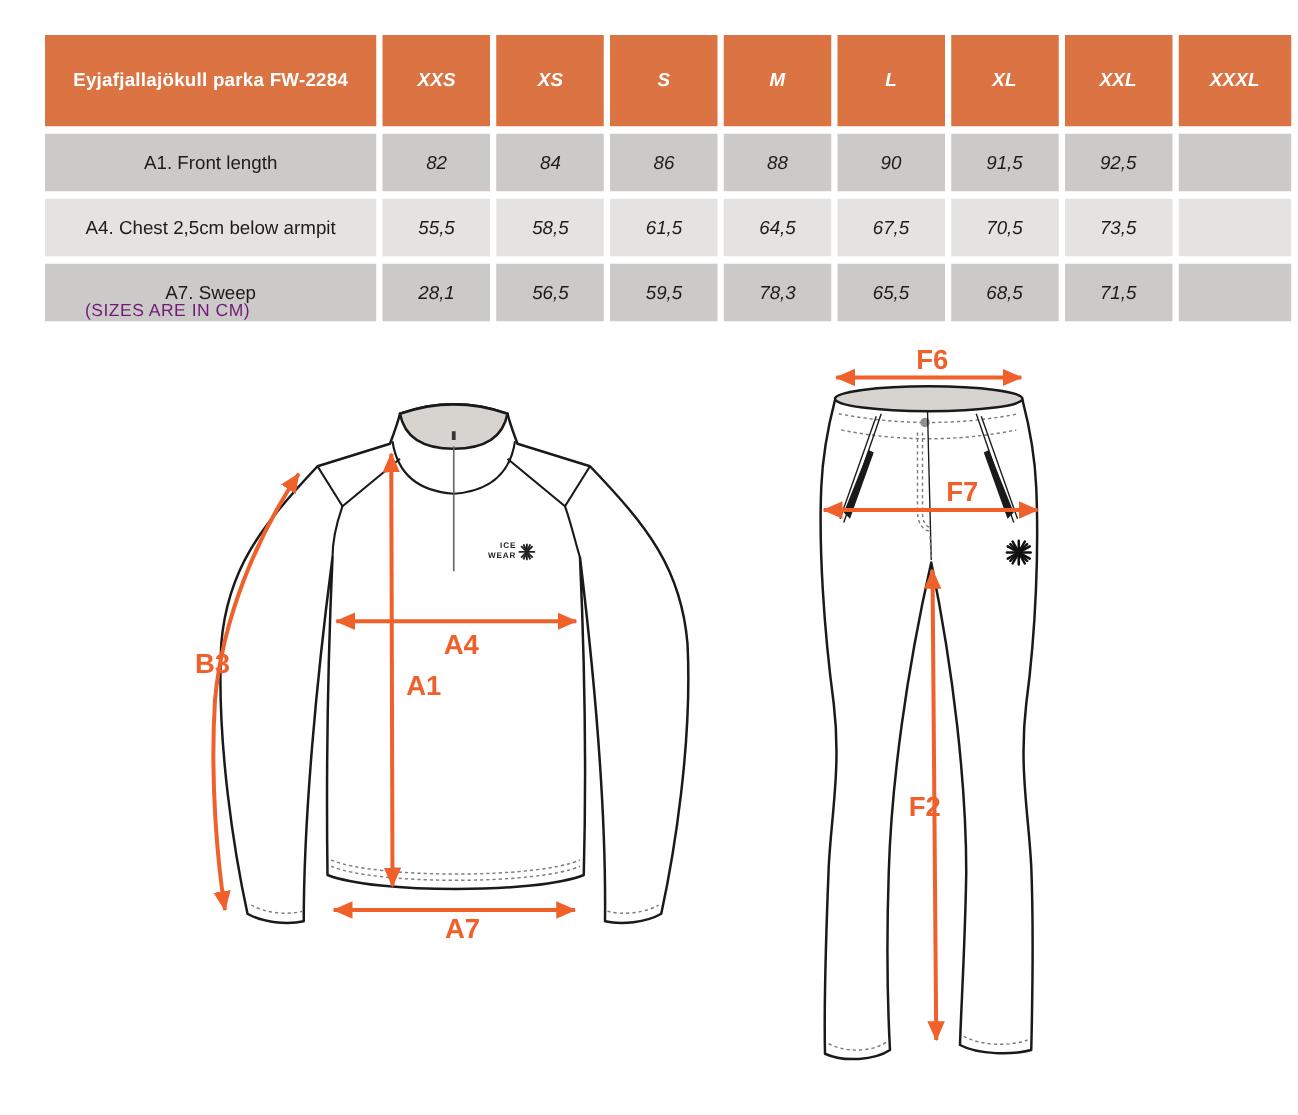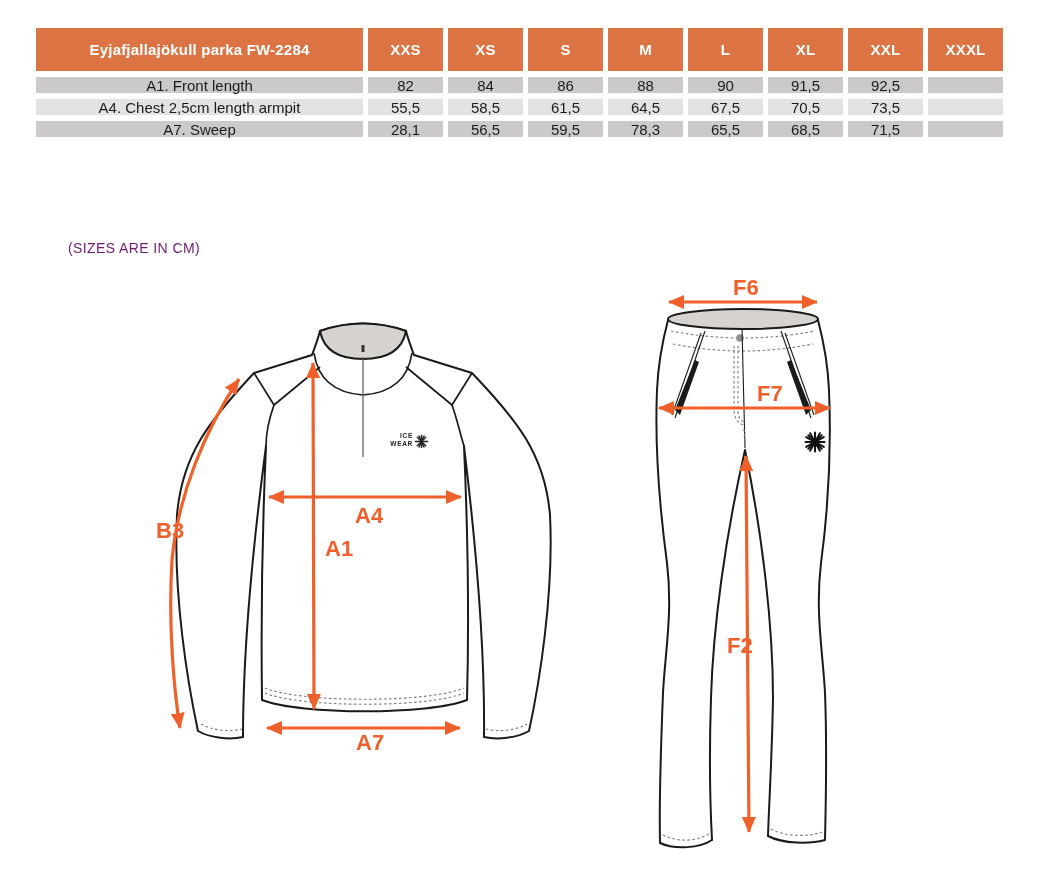--- a/index.html
+++ b/index.html
@@ -7,24 +7,24 @@
     position:relative;width:1038px;height:892px;background:#ffffff;overflow:hidden;
     font-family:"Liberation Sans",sans-serif;
   }
   
   table.size-table{
     position:absolute;left:31px;top:22px;
     border-collapse:separate;border-spacing:5px 6px;
   }
   table.size-table th, table.size-table td{
     font-size:15px;line-height:1;vertical-align:middle;text-align:center;
-    padding:0;
+    padding:15px;
   }
   th.product-col, td.label-col{width:327px;text-align:left;padding-left:32px;}
-  th.size-col, td.value-col{width:75px;}
+  th.size-col, td.value-col{width:75px;font-style:italic;}
   thead th{
     background:#DC7342;color:#ffffff;font-weight:bold;height:43px;letter-spacing:.2px;
   }
   tbody td{height:16px;color:#1c1c1c;}
   tbody tr.row-dark td{background:#CBCAC8;}
   tbody tr.row-light td{background:#E4E3E1;}
   
   .sizes-note{
     position:absolute;left:68px;top:240px;
     color:#701a75;font-size:14px;font-weight:500;letter-spacing:.4px;
@@ -68,21 +68,21 @@
         <td class="value-col">82</td>
         <td class="value-col">84</td>
         <td class="value-col">86</td>
         <td class="value-col">88</td>
         <td class="value-col">90</td>
         <td class="value-col">91,5</td>
         <td class="value-col">92,5</td>
         <td class="value-col"></td>
       </tr>
       <tr class="row-light">
-        <td class="label-col">A4. Chest 2,5cm length armpit</td>
+        <td class="label-col">A4. Chest 2,5cm below armpit</td>
         <td class="value-col">55,5</td>
         <td class="value-col">58,5</td>
         <td class="value-col">61,5</td>
         <td class="value-col">64,5</td>
         <td class="value-col">67,5</td>
         <td class="value-col">70,5</td>
         <td class="value-col">73,5</td>
         <td class="value-col"></td>
       </tr>
       <tr class="row-dark">

